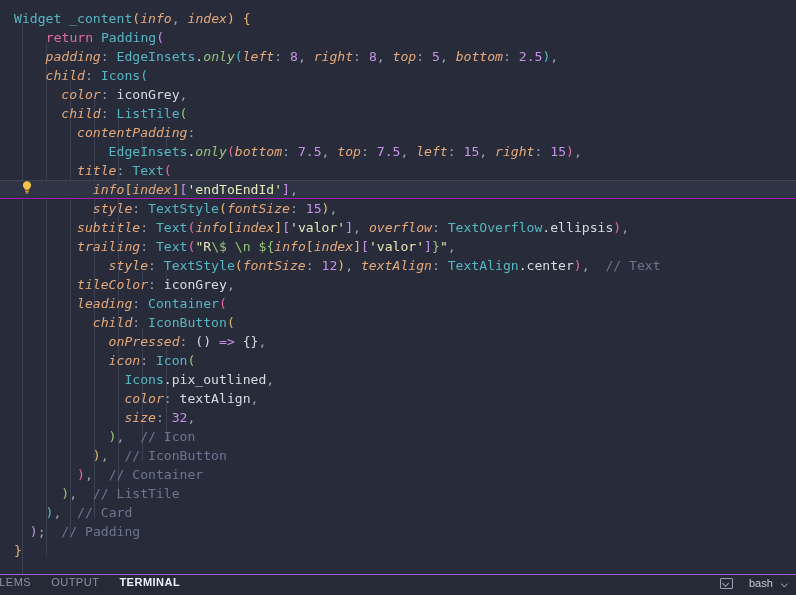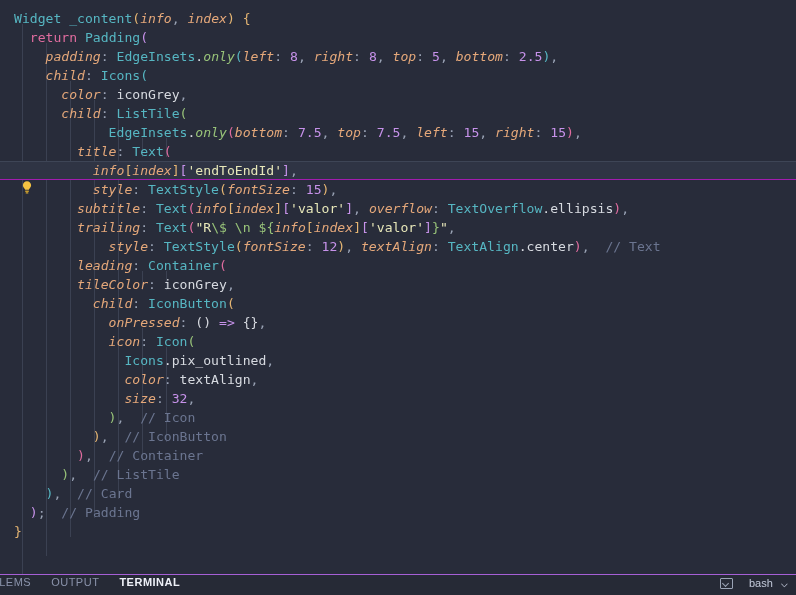--- a/index.html
+++ b/index.html
@@ -67,21 +67,21 @@
     left: 20px;
     width: 14px; height: 16px;
     z-index: 5;
     line-height: 16px;
     text-align: center;
     font-size: 13px;
   }
 
   
   .t-type    { color: #56b6c2; }            
-  .t-kw      { color: #e06c9f; }            
+  .t-kw      { color: #e06c9f; margin-left: 16px; }            
   .t-param   { color: #e5a87a; font-style: italic; }   
   .t-var     { color: #e5a87a; font-style: italic; }   
   .t-plain   { color: #d7dae0; }
   .t-fn      { color: #98c379; font-style: italic; }            
   .t-num     { color: #c792ea; }            
   .t-str     { color: #e6e6b8; }            
   .t-strsp   { color: #98c379; }            
   .t-comment { color: #6b7590; }            
   .t-punct   { color: #9aa3b5; }
   .t-op      { color: #c792ea; }
@@ -200,39 +200,40 @@
       <div class="line">  <span class="t-kw">return</span> <span class="t-type">Padding</span><span class="b2">(</span></div>
 
       <div class="line">    <span class="t-param">padding</span><span class="t-punct">:</span> <span class="t-type">EdgeInsets</span><span class="t-plain">.</span><span class="t-fn">only</span><span class="b3">(</span><span class="t-param">left</span><span class="t-punct">:</span> <span class="t-num">8</span><span class="t-punct">,</span> <span class="t-param">right</span><span class="t-punct">:</span> <span class="t-num">8</span><span class="t-punct">,</span> <span class="t-param">top</span><span class="t-punct">:</span> <span class="t-num">5</span><span class="t-punct">,</span> <span class="t-param">bottom</span><span class="t-punct">:</span> <span class="t-num">2.5</span><span class="b3">)</span><span class="t-punct">,</span></div>
 
       <div class="line">    <span class="t-param">child</span><span class="t-punct">:</span> <span class="t-type">Icons</span><span class="b3">(</span></div>
 
       <div class="line">      <span class="t-param">color</span><span class="t-punct">:</span> <span class="t-plain">iconGrey</span><span class="t-punct">,</span></div>
 
       <div class="line">      <span class="t-param">child</span><span class="t-punct">:</span> <span class="t-type">ListTile</span><span class="b4">(</span></div>
 
+      <div class="line">        <span class="t-param">contentPadding</span><span class="t-punct">:</span></div>
 
       <div class="line">            <span class="t-type">EdgeInsets</span><span class="t-plain">.</span><span class="t-fn">only</span><span class="b5">(</span><span class="t-param">bottom</span><span class="t-punct">:</span> <span class="t-num">7.5</span><span class="t-punct">,</span> <span class="t-param">top</span><span class="t-punct">:</span> <span class="t-num">7.5</span><span class="t-punct">,</span> <span class="t-param">left</span><span class="t-punct">:</span> <span class="t-num">15</span><span class="t-punct">,</span> <span class="t-param">right</span><span class="t-punct">:</span> <span class="t-num">15</span><span class="b5">)</span><span class="t-punct">,</span></div>
 
       <div class="line">        <span class="t-param">title</span><span class="t-punct">:</span> <span class="t-type">Text</span><span class="b5">(</span></div>
 
       <div class="line current">          <span class="t-var">info</span><span class="b1">[</span><span class="t-var">index</span><span class="b1">]</span><span class="b2">[</span><span class="t-str">'endToEndId'</span><span class="b2">]</span><span class="t-punct">,</span></div>
 
       <div class="line">          <span class="t-param">style</span><span class="t-punct">:</span> <span class="t-type">TextStyle</span><span class="b1">(</span><span class="t-param">fontSize</span><span class="t-punct">:</span> <span class="t-num">15</span><span class="b1">)</span><span class="t-punct">,</span></div>
 
 
       <div class="line">        <span class="t-param">subtitle</span><span class="t-punct">:</span> <span class="t-type">Text</span><span class="b5">(</span><span class="t-var">info</span><span class="b1">[</span><span class="t-var">index</span><span class="b1">]</span><span class="b2">[</span><span class="t-str">'valor'</span><span class="b2">]</span><span class="t-punct">,</span> <span class="t-param">overflow</span><span class="t-punct">:</span> <span class="t-type">TextOverflow</span><span class="t-plain">.ellipsis</span><span class="b5">)</span><span class="t-punct">,</span></div>
 
       <div class="line">        <span class="t-param">trailing</span><span class="t-punct">:</span> <span class="t-type">Text</span><span class="b5">(</span><span class="t-str">"R</span><span class="t-strsp">\$</span><span class="t-str"> </span><span class="t-strsp">\n</span><span class="t-str"> </span><span class="t-strsp">${</span><span class="t-var">info</span><span class="b1">[</span><span class="t-var">index</span><span class="b1">]</span><span class="b2">[</span><span class="t-str">'valor'</span><span class="b2">]</span><span class="t-strsp">}</span><span class="t-str">"</span><span class="t-punct">,</span></div>
 
       <div class="line">            <span class="t-param">style</span><span class="t-punct">:</span> <span class="t-type">TextStyle</span><span class="b1">(</span><span class="t-param">fontSize</span><span class="t-punct">:</span> <span class="t-num">12</span><span class="b1">)</span><span class="t-punct">,</span> <span class="t-param">textAlign</span><span class="t-punct">:</span> <span class="t-type">TextAlign</span><span class="t-plain">.center</span><span class="b5">)</span><span class="t-punct">,</span>  <span class="t-comment">// Text</span></div>
 
+      <div class="line">        <span class="t-param">tileColor</span><span class="t-punct">:</span> <span class="t-plain">iconGrey</span><span class="t-punct">,</span></div>
+
       <div class="line">        <span class="t-param">leading</span><span class="t-punct">:</span> <span class="t-type">Container</span><span class="b5">(</span></div>
-
-      <div class="line">        <span class="t-param">tileColor</span><span class="t-punct">:</span> <span class="t-plain">iconGrey</span><span class="t-punct">,</span></div>
 
       <div class="line">          <span class="t-param">child</span><span class="t-punct">:</span> <span class="t-type">IconButton</span><span class="b1">(</span></div>
 
       <div class="line">            <span class="t-param">onPressed</span><span class="t-punct">:</span> <span class="t-plain">()</span> <span class="t-op">=&gt;</span> <span class="t-plain">{}</span><span class="t-punct">,</span></div>
 
       <div class="line">            <span class="t-param">icon</span><span class="t-punct">:</span> <span class="t-type">Icon</span><span class="b4">(</span></div>
 
       <div class="line">              <span class="t-type">Icons</span><span class="t-plain">.pix_outlined</span><span class="t-punct">,</span></div>
 
       <div class="line">              <span class="t-param">color</span><span class="t-punct">:</span> <span class="t-plain">textAlign</span><span class="t-punct">,</span></div>

